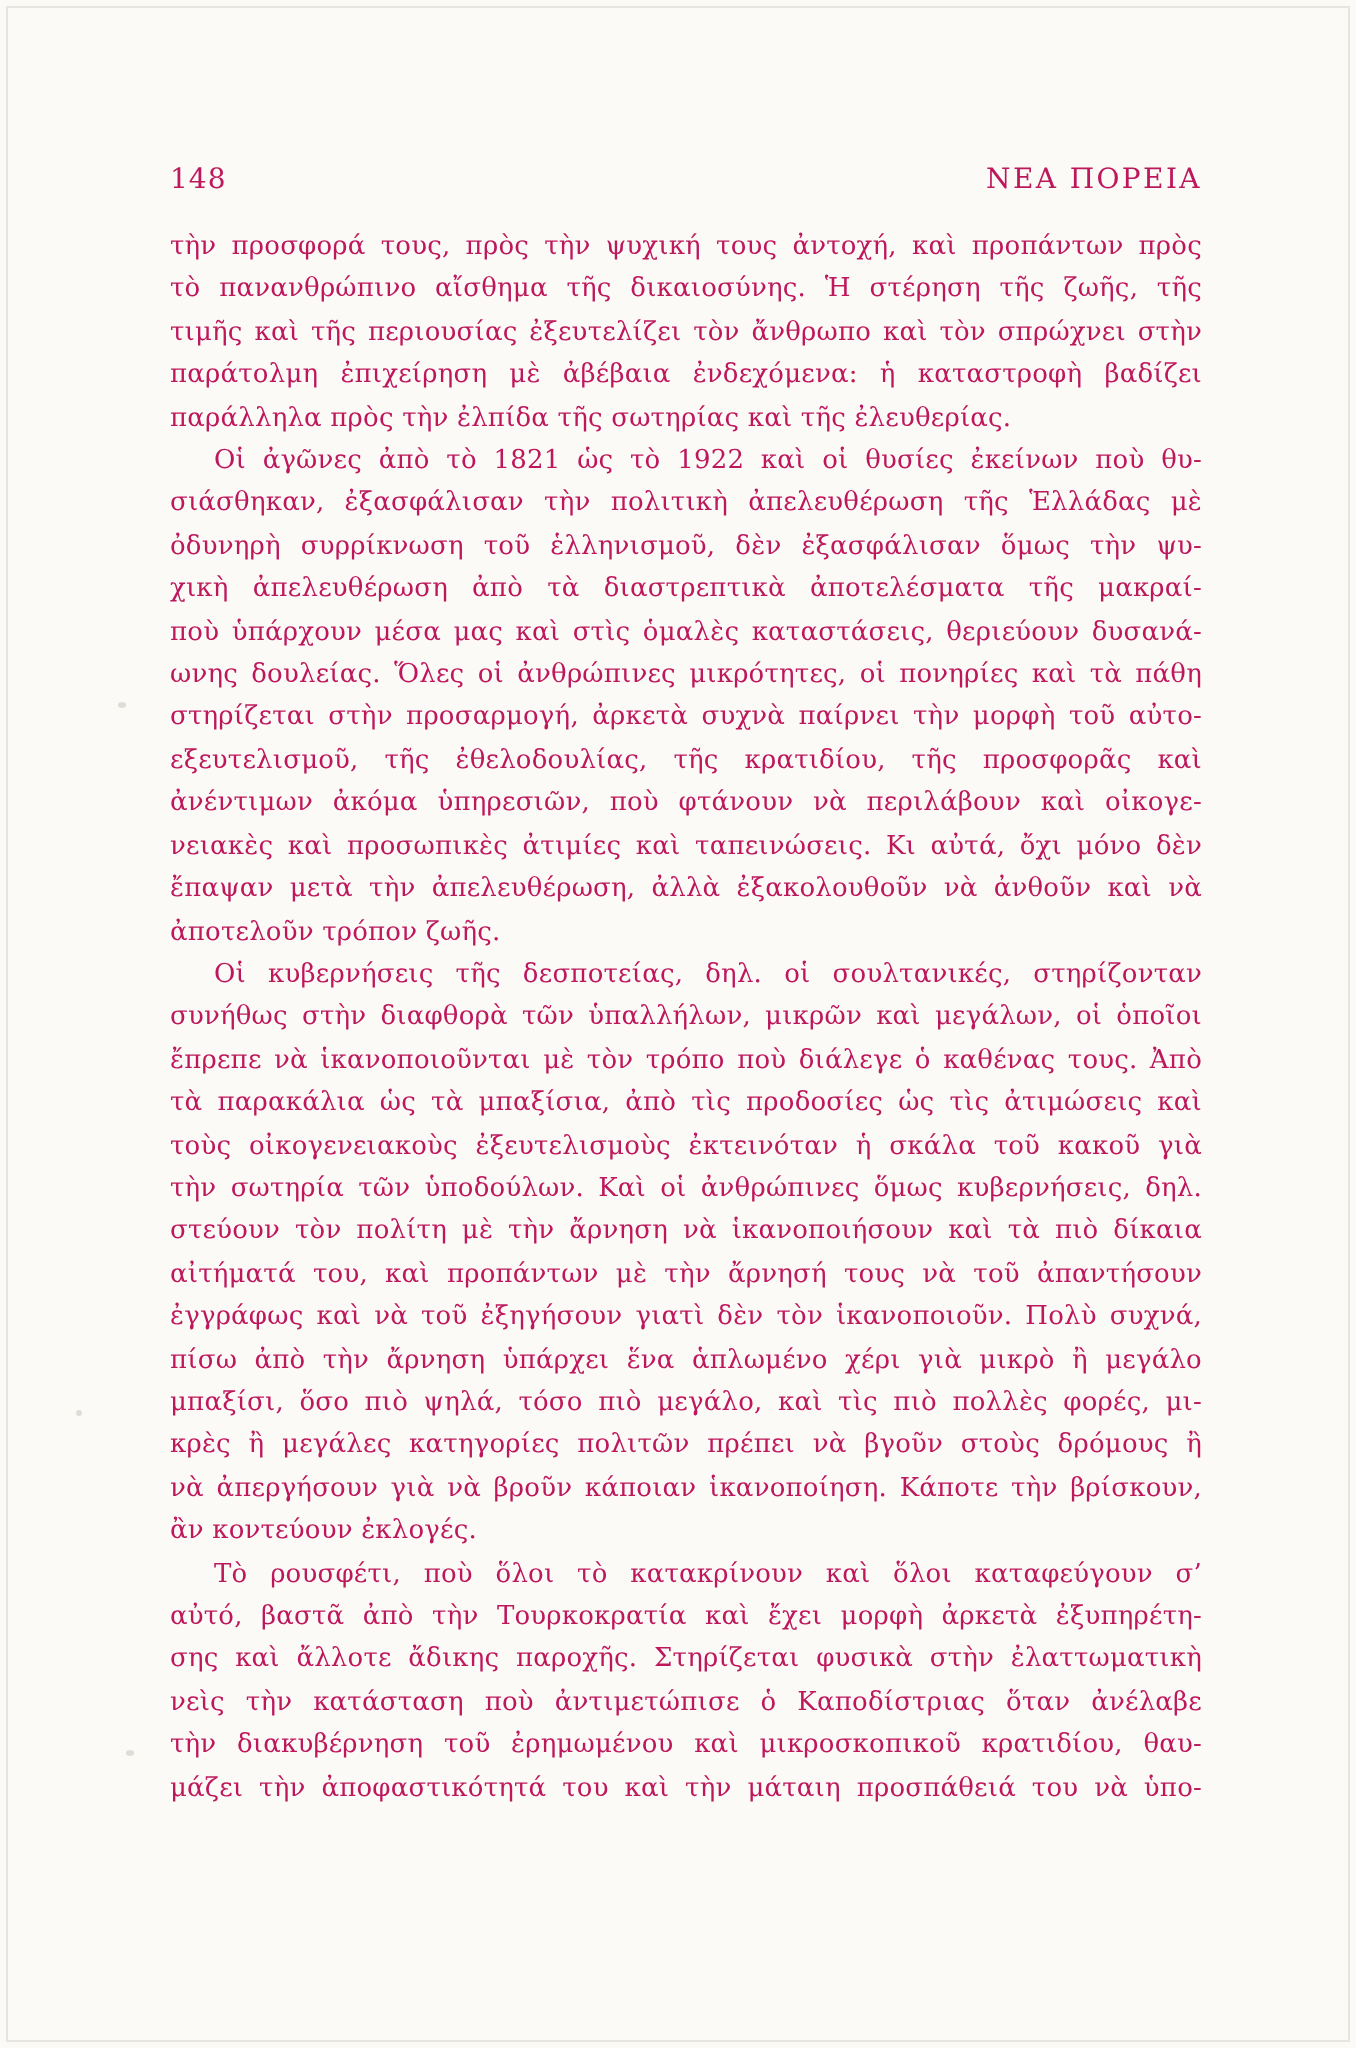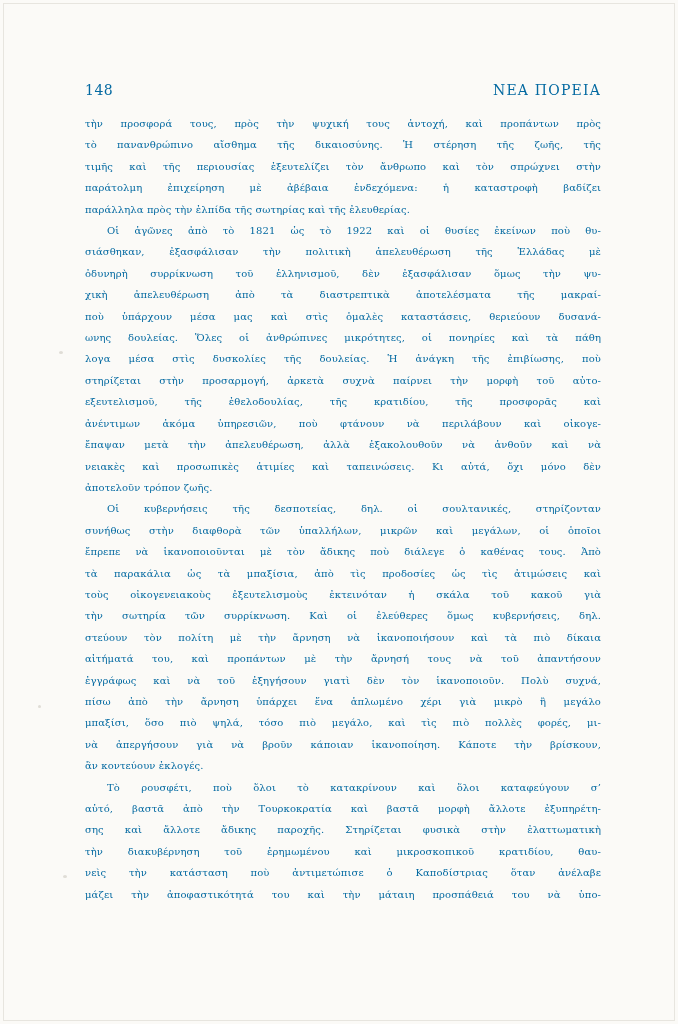--- a/index.html
+++ b/index.html
@@ -3,21 +3,21 @@
 <meta charset="utf-8">
 <style>
   html, body { margin: 0; padding: 0; background: #ffffff; }
   .scan-page {
     position: relative;
     width: 678px;
     height: 1024px;
     background: #fbfaf7;
     overflow: hidden;
     font-family: "DejaVu Serif", serif;
-    color: #0369a1;
+    color: #be185d;
   }
   .scan-frame {
     position: absolute;
     inset: 3px;
     border: 1px solid #e7e5df;
     pointer-events: none;
   }
   .page-inner {
     position: absolute;
     left: 85px;
@@ -29,21 +29,21 @@
     justify-content: space-between;
     align-items: baseline;
     font-size: 14px;
     margin-bottom: 15px;
   }
   .page-number { letter-spacing: 0.5px; }
   .journal-title { letter-spacing: 1.2px; }
   .page-body { }
   .paragraph { margin: 0; }
   .line {
-    font-size: 10px;
+    font-size: 13px;
     line-height: 21.4px;
     text-align: justify;
     text-align-last: justify;
     white-space: normal;
     letter-spacing: 0.1px;
   }
   .line.last { text-align-last: left; }
   .line.indent { text-indent: 22px; }
   .speck {
     position: absolute;
@@ -78,46 +78,46 @@
           <div class="line">παράτολμη ἐπιχείρηση μὲ ἀβέβαια ἐνδεχόμενα: ἡ καταστροφὴ βαδίζει</div>
           <div class="line last">παράλληλα πρὸς τὴν ἐλπίδα τῆς σωτηρίας καὶ τῆς ἐλευθερίας.</div>
         </div>
         <div class="paragraph">
           <div class="line indent">Οἱ ἀγῶνες ἀπὸ τὸ 1821 ὡς τὸ 1922 καὶ οἱ θυσίες ἐκείνων ποὺ θυ-</div>
           <div class="line">σιάσθηκαν, ἐξασφάλισαν τὴν πολιτικὴ ἀπελευθέρωση τῆς Ἑλλάδας μὲ</div>
           <div class="line">ὀδυνηρὴ συρρίκνωση τοῦ ἑλληνισμοῦ, δὲν ἐξασφάλισαν ὅμως τὴν ψυ-</div>
           <div class="line">χικὴ ἀπελευθέρωση ἀπὸ τὰ διαστρεπτικὰ ἀποτελέσματα τῆς μακραί-</div>
           <div class="line">ποὺ ὑπάρχουν μέσα μας καὶ στὶς ὁμαλὲς καταστάσεις, θεριεύουν δυσανά-</div>
           <div class="line">ωνης δουλείας. Ὅλες οἱ ἀνθρώπινες μικρότητες, οἱ πονηρίες καὶ τὰ πάθη</div>
-          <div class="line">λογα μέσα στὶς δυσκολίες τῆς δουλείας. Ἡ ἀνάγκη τῆς ἐπιβίωσης, ποὺ</div>
           <div class="line">στηρίζεται στὴν προσαρμογή, ἀρκετὰ συχνὰ παίρνει τὴν μορφὴ τοῦ αὐτο-</div>
           <div class="line">εξευτελισμοῦ, τῆς ἐθελοδουλίας, τῆς κρατιδίου, τῆς προσφορᾶς καὶ</div>
           <div class="line">ἀνέντιμων ἀκόμα ὑπηρεσιῶν, ποὺ φτάνουν νὰ περιλάβουν καὶ οἰκογε-</div>
+          <div class="line">νειακὲς καὶ προσωπικὲς ἀτιμίες καὶ ταπεινώσεις. Κι αὐτά, ὄχι μόνο δὲν</div>
           <div class="line">ἔπαψαν μετὰ τὴν ἀπελευθέρωση, ἀλλὰ ἐξακολουθοῦν νὰ ἀνθοῦν καὶ νὰ</div>
-          <div class="line">νειακὲς καὶ προσωπικὲς ἀτιμίες καὶ ταπεινώσεις. Κι αὐτά, ὄχι μόνο δὲν</div>
           <div class="line last">ἀποτελοῦν τρόπον ζωῆς.</div>
         </div>
         <div class="paragraph">
           <div class="line indent">Οἱ κυβερνήσεις τῆς δεσποτείας, δηλ. οἱ σουλτανικές, στηρίζονταν</div>
           <div class="line">συνήθως στὴν διαφθορὰ τῶν ὑπαλλήλων, μικρῶν καὶ μεγάλων, οἱ ὁποῖοι</div>
-          <div class="line">ἔπρεπε νὰ ἱκανοποιοῦνται μὲ τὸν ἄδικης ποὺ διάλεγε ὁ καθένας τους. Ἀπὸ</div>
+          <div class="line">ἔπρεπε νὰ ἱκανοποιοῦνται μὲ τὸν τρόπο ποὺ διάλεγε ὁ καθένας τους. Ἀπὸ</div>
           <div class="line">τὰ παρακάλια ὡς τὰ μπαξίσια, ἀπὸ τὶς προδοσίες ὡς τὶς ἀτιμώσεις καὶ</div>
           <div class="line">τοὺς οἰκογενειακοὺς ἐξευτελισμοὺς ἐκτεινόταν ἡ σκάλα τοῦ κακοῦ γιὰ</div>
-          <div class="line">τὴν σωτηρία τῶν συρρίκνωση. Καὶ οἱ ἐλεύθερες ὅμως κυβερνήσεις, δηλ.</div>
+          <div class="line">τὴν σωτηρία τῶν ὑποδούλων. Καὶ οἱ ἀνθρώπινες ὅμως κυβερνήσεις, δηλ.</div>
           <div class="line">στεύουν τὸν πολίτη μὲ τὴν ἄρνηση νὰ ἱκανοποιήσουν καὶ τὰ πιὸ δίκαια</div>
           <div class="line">αἰτήματά του, καὶ προπάντων μὲ τὴν ἄρνησή τους νὰ τοῦ ἀπαντήσουν</div>
           <div class="line">ἐγγράφως καὶ νὰ τοῦ ἐξηγήσουν γιατὶ δὲν τὸν ἱκανοποιοῦν. Πολὺ συχνά,</div>
           <div class="line">πίσω ἀπὸ τὴν ἄρνηση ὑπάρχει ἕνα ἁπλωμένο χέρι γιὰ μικρὸ ἢ μεγάλο</div>
           <div class="line">μπαξίσι, ὅσο πιὸ ψηλά, τόσο πιὸ μεγάλο, καὶ τὶς πιὸ πολλὲς φορές, μι-</div>
+          <div class="line">κρὲς ἢ μεγάλες κατηγορίες πολιτῶν πρέπει νὰ βγοῦν στοὺς δρόμους ἢ</div>
           <div class="line">νὰ ἀπεργήσουν γιὰ νὰ βροῦν κάποιαν ἱκανοποίηση. Κάποτε τὴν βρίσκουν,</div>
           <div class="line last">ἂν κοντεύουν ἐκλογές.</div>
         </div>
         <div class="paragraph">
           <div class="line indent">Τὸ ρουσφέτι, ποὺ ὅλοι τὸ κατακρίνουν καὶ ὅλοι καταφεύγουν σ’</div>
-          <div class="line">αὐτό, βαστᾶ ἀπὸ τὴν Τουρκοκρατία καὶ βαστᾶ μορφὴ ἄλλοτε ἐξυπηρέτη-</div>
+          <div class="line">αὐτό, βαστᾶ ἀπὸ τὴν Τουρκοκρατία καὶ ἔχει μορφὴ ἀρκετὰ ἐξυπηρέτη-</div>
           <div class="line">σης καὶ ἄλλοτε ἄδικης παροχῆς. Στηρίζεται φυσικὰ στὴν ἐλαττωματικὴ</div>
+          <div class="line">νεὶς τὴν κατάσταση ποὺ ἀντιμετώπισε ὁ Καποδίστριας ὅταν ἀνέλαβε</div>
           <div class="line">τὴν διακυβέρνηση τοῦ ἐρημωμένου καὶ μικροσκοπικοῦ κρατιδίου, θαυ-</div>
-          <div class="line">νεὶς τὴν κατάσταση ποὺ ἀντιμετώπισε ὁ Καποδίστριας ὅταν ἀνέλαβε</div>
           <div class="line">μάζει τὴν ἀποφαστικότητά του καὶ τὴν μάταιη προσπάθειά του νὰ ὑπο-</div>
         </div>
       </div>
   </div>
 </div>
 
 </body></html>

